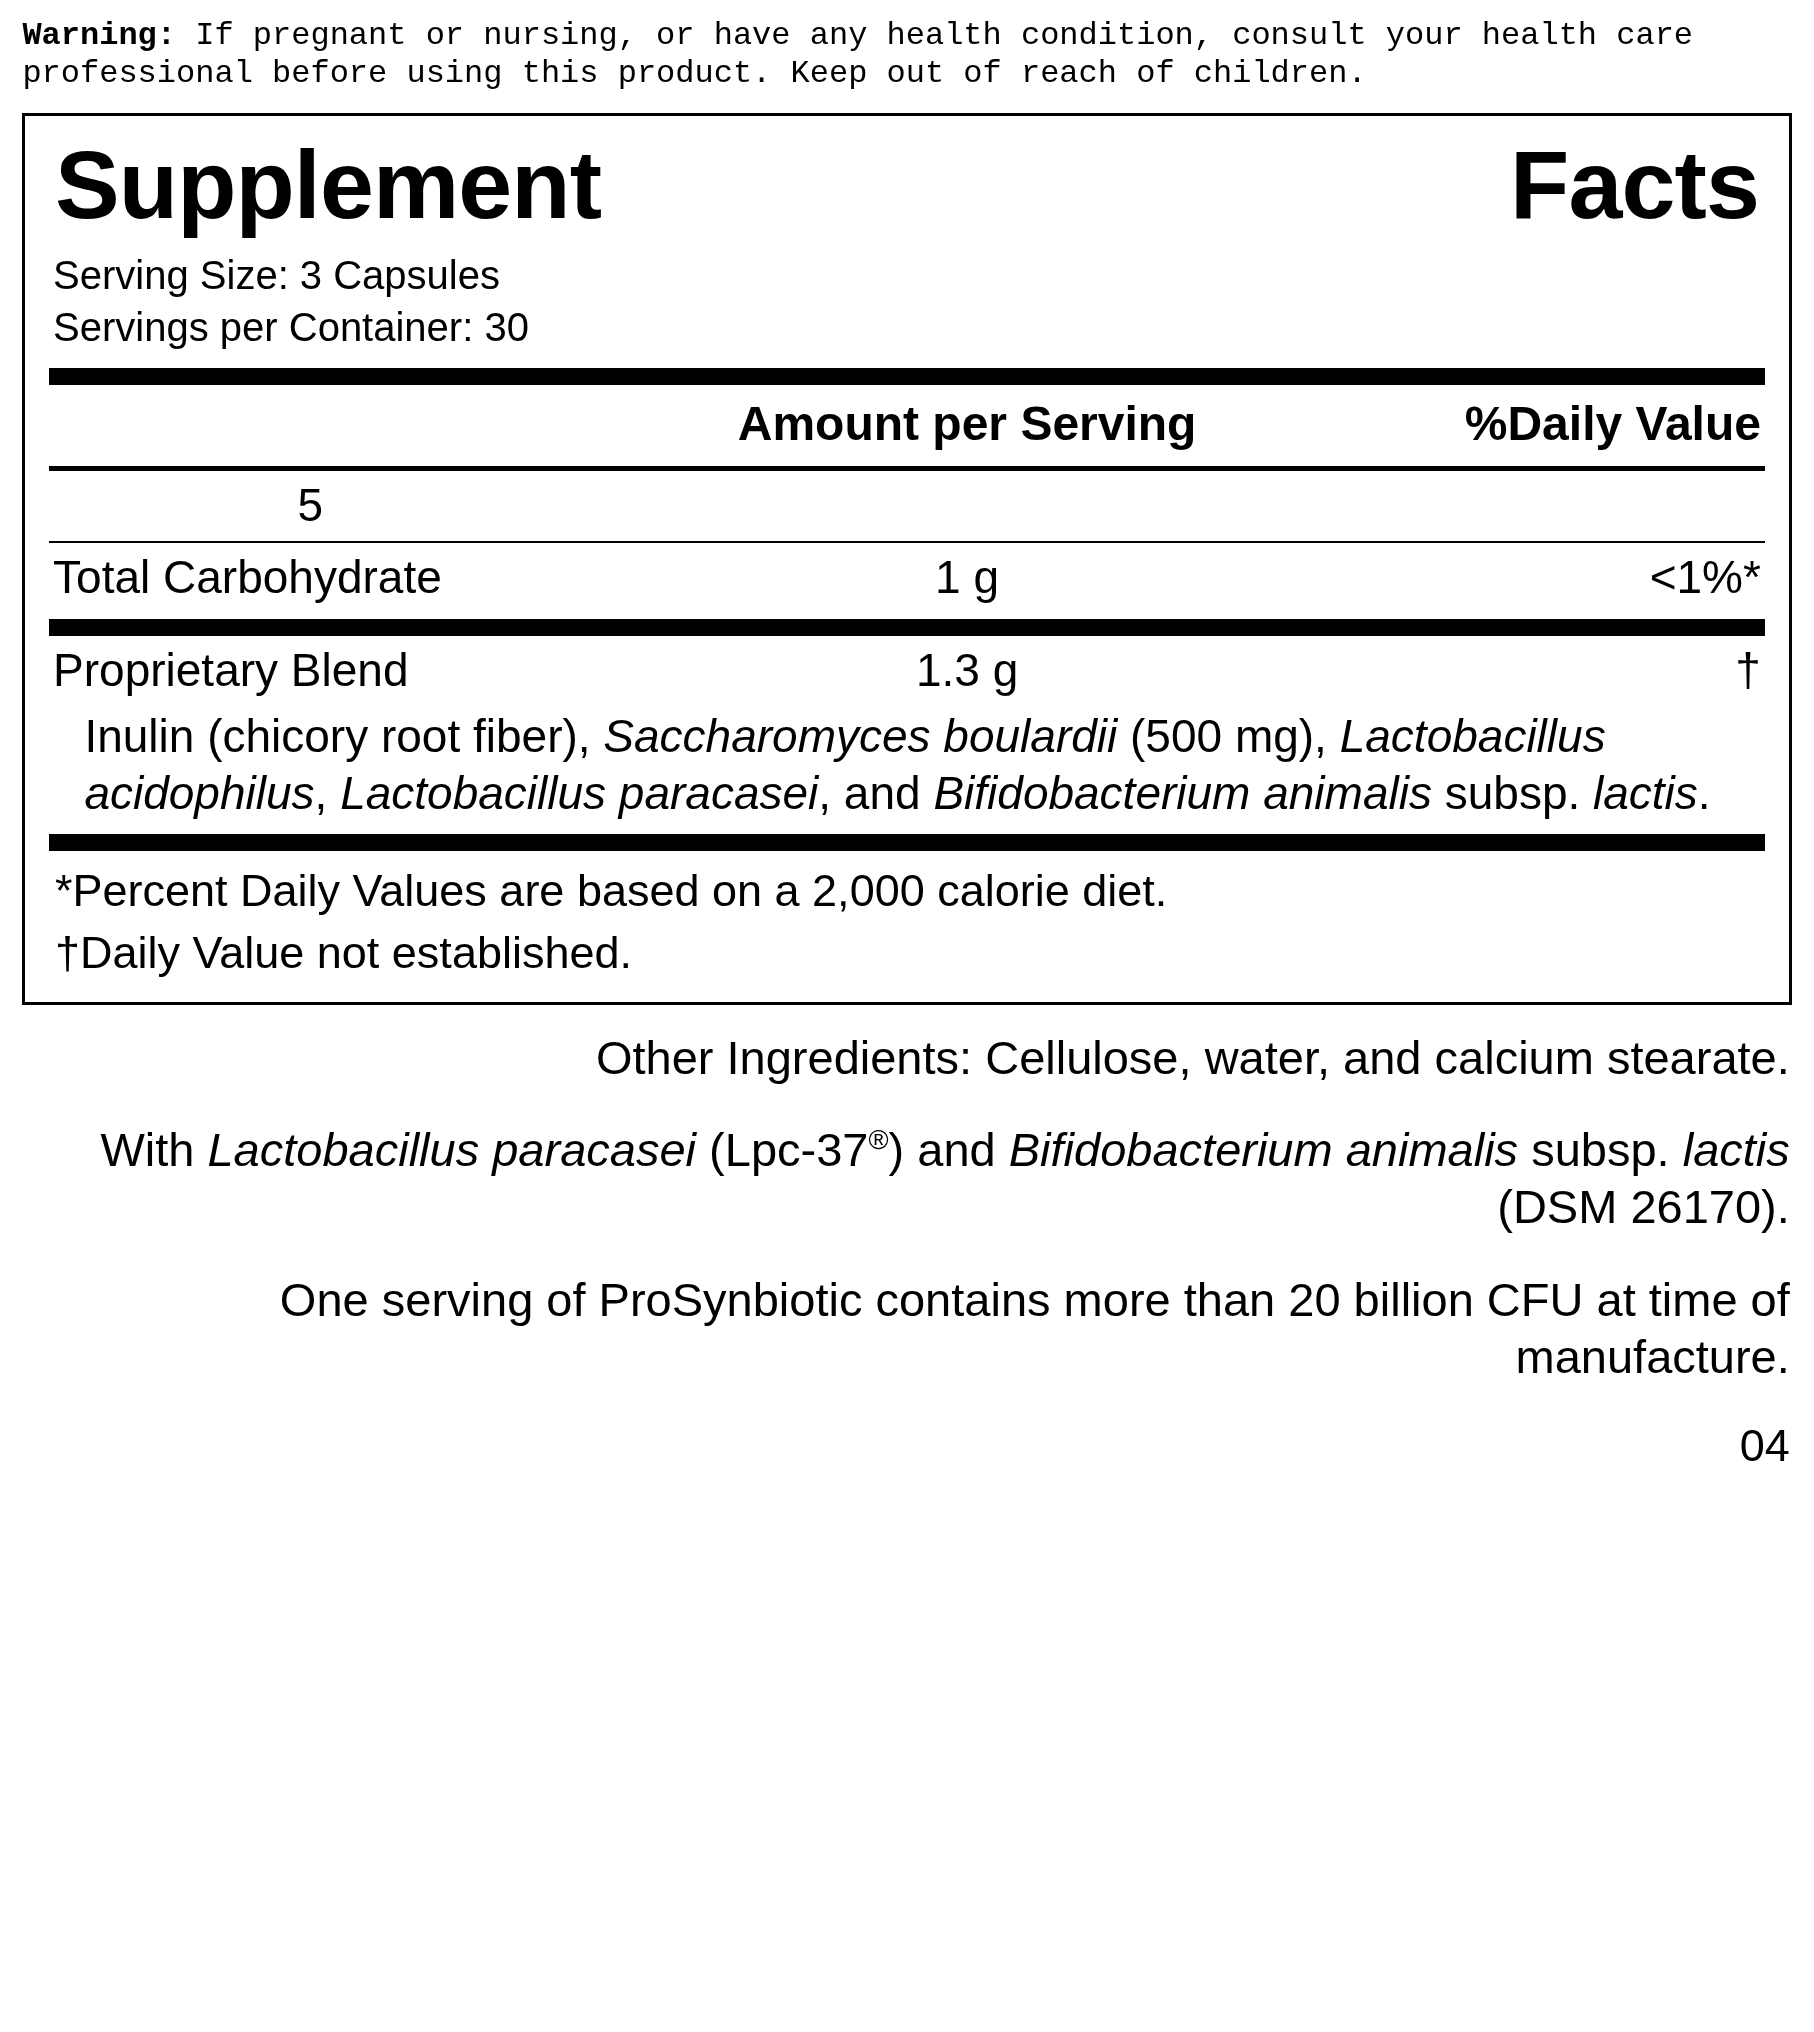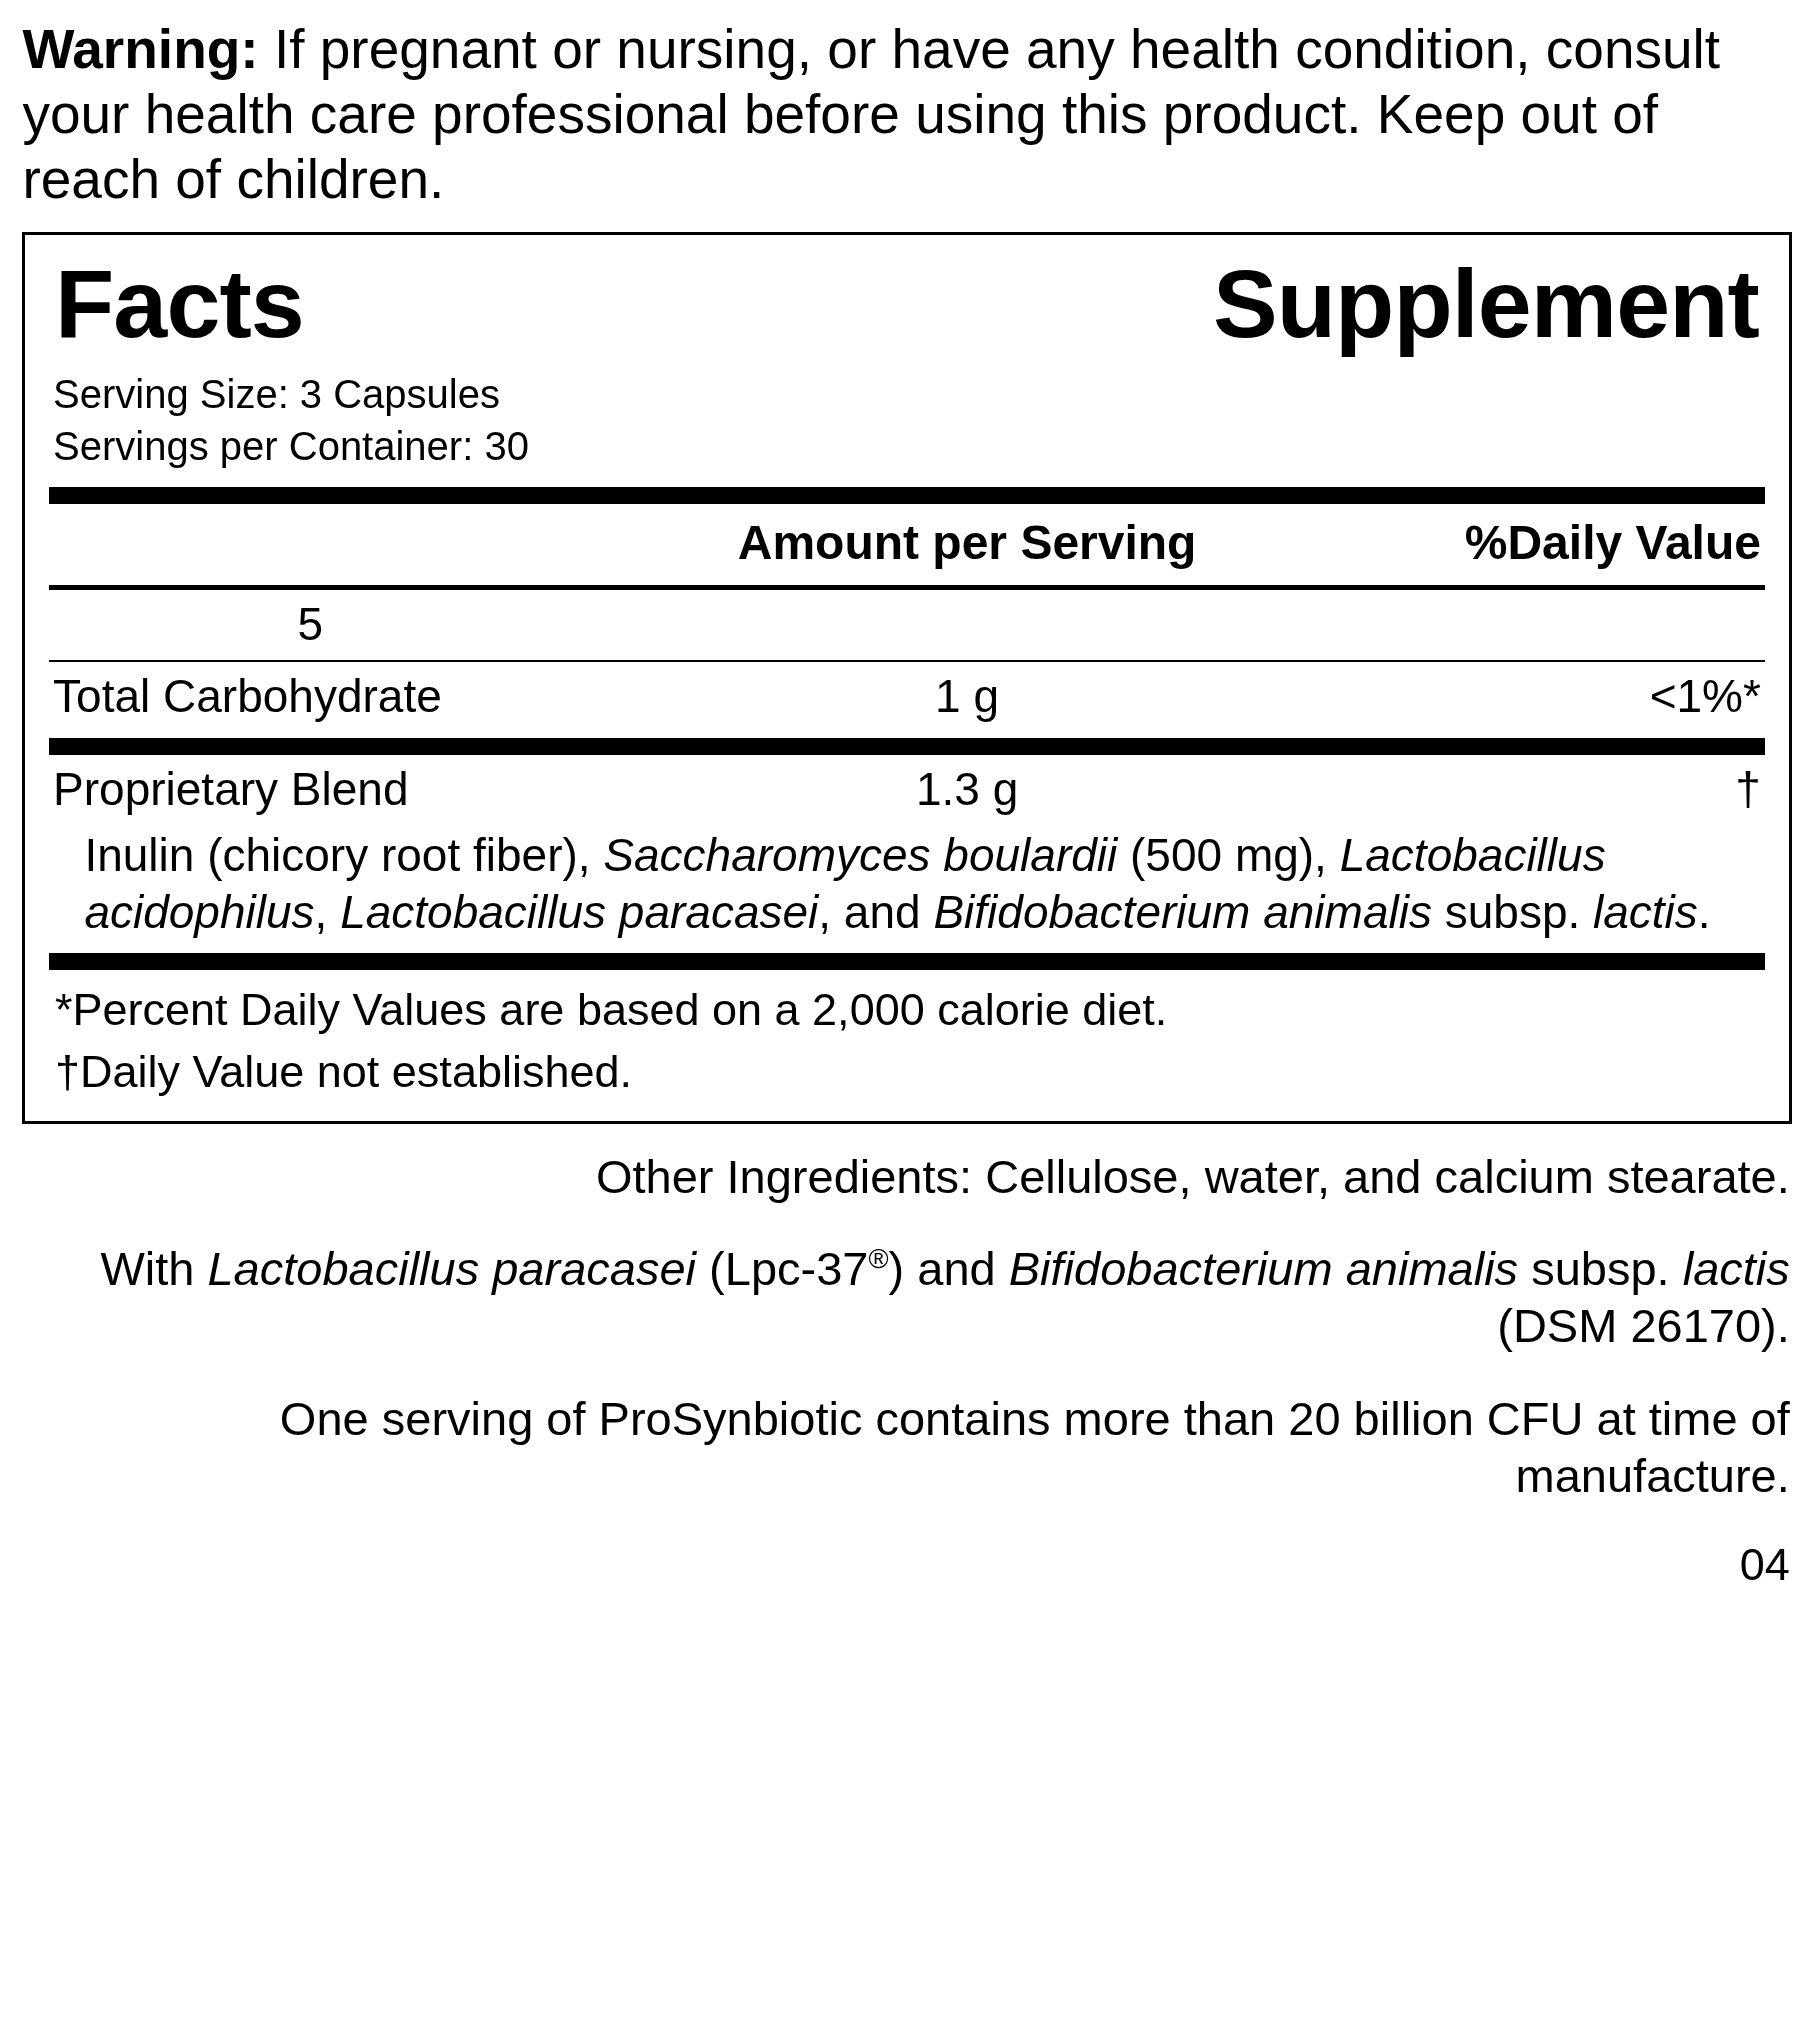--- a/index.html
+++ b/index.html
@@ -17,24 +17,25 @@
   .page {
     position: relative;
     width: 1814px;
     height: 2032px;
     box-sizing: border-box;
     padding: 17px 20.5px 0 20.5px;
   }
 
   
   .warning {
-    font-size: 55px;
+    font-size: 32px;
     line-height: 1.18;
     margin: 0 0 20.5px 1.9px;
     max-width: 1781px;
+    font-family: Liberation Mono, monospace;
   }
   .warning .lead {
     font-weight: bold;
   }
 
   
   .sf-panel {
     border: 3.7px solid #000;
     box-sizing: border-box;
     padding: 9.3px 24px 17px 24px;
@@ -138,22 +139,22 @@
 </head>
 <body>
 
 <div class="page">
 
   <p class="warning"><span class="lead">Warning:</span><span> If pregnant or nursing, or have any health condition, consult your health care professional before using this product. Keep out of reach of children.</span></p>
 
   <div class="sf-panel">
 
     <div class="sf-title">
+      <span>Supplement</span>
       <span>Facts</span>
-      <span>Supplement</span>
     </div>
 
     <div class="sf-serving">Serving Size: 3 Capsules</div>
     <div class="sf-serving">Servings per Container: 30</div>
 
     <div class="rule-thick"></div>
 
     <div class="row head-row">
       <div class="c-name"></div>
       <div class="c-amt">Amount per Serving</div>

